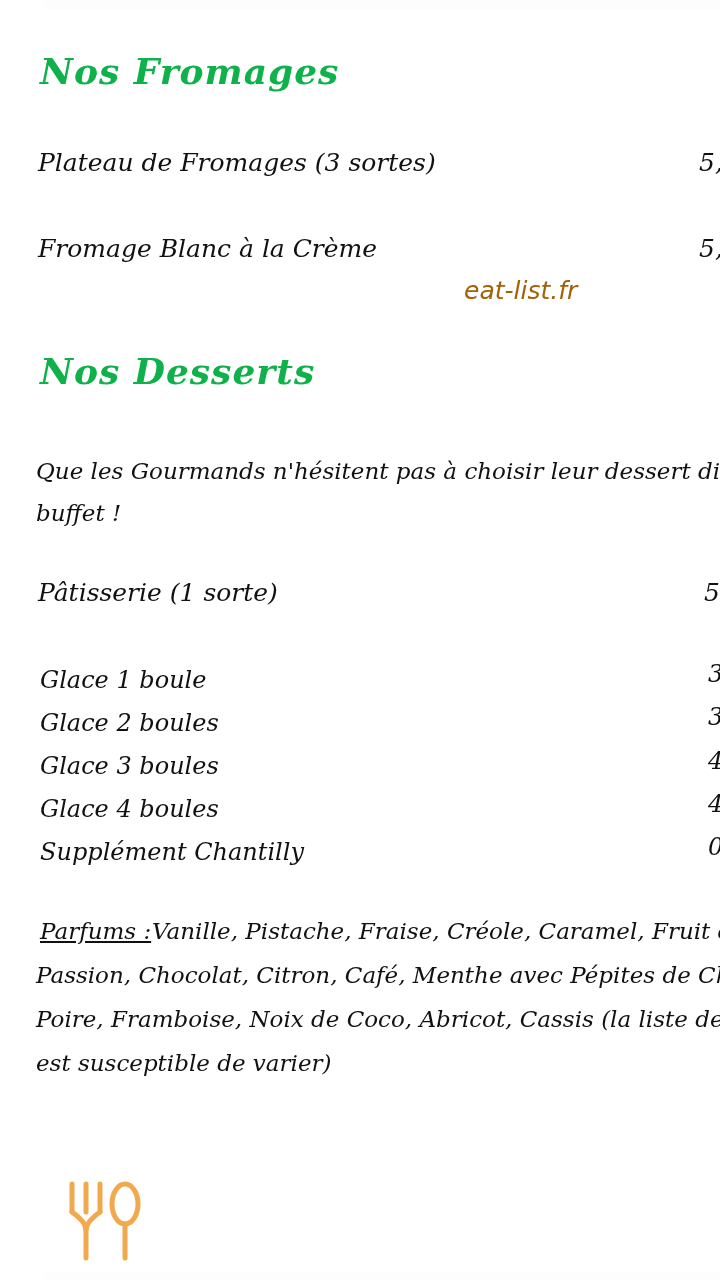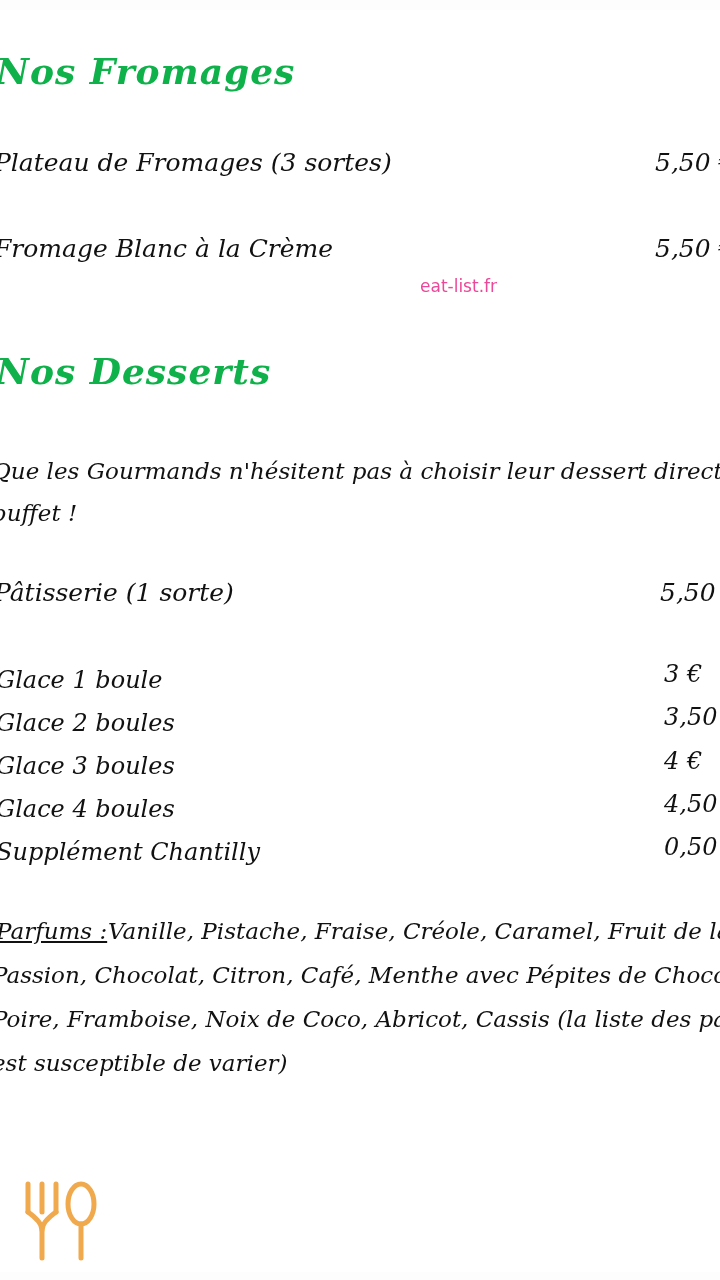--- a/index.html
+++ b/index.html
@@ -12,20 +12,21 @@
     height: 1280px;
     position: relative;
     overflow: hidden;
     font-family: "DejaVu Serif", serif;
   }
 
   .page {
     position: absolute;
     inset: 0;
     background: #ffffff;
+    margin-left: 44px;
   }
 
   
   .edge-top {
     position: absolute;
     top: 0; left: 0; right: 0;
     height: 10px;
     background: #fdfdfd;
   }
   .edge-bottom {
@@ -106,23 +107,24 @@
     position: absolute;
     color: #111111;
     font-family: "DejaVu Serif", serif;
     font-style: italic;
     font-size: 23px;
     white-space: nowrap;
   }
 
   .watermark {
     position: absolute;
-    color: #ec4899;
+    color: #a16207;
     font-family: "DejaVu Sans", sans-serif;
-    font-size: 17px;
+    font-style: italic;
+    font-size: 25px;
     white-space: nowrap;
   }
 
   .logo {
     position: absolute;
     left: 18px;
     top: 1178px;
     width: 86px;
     height: 86px;
   }

